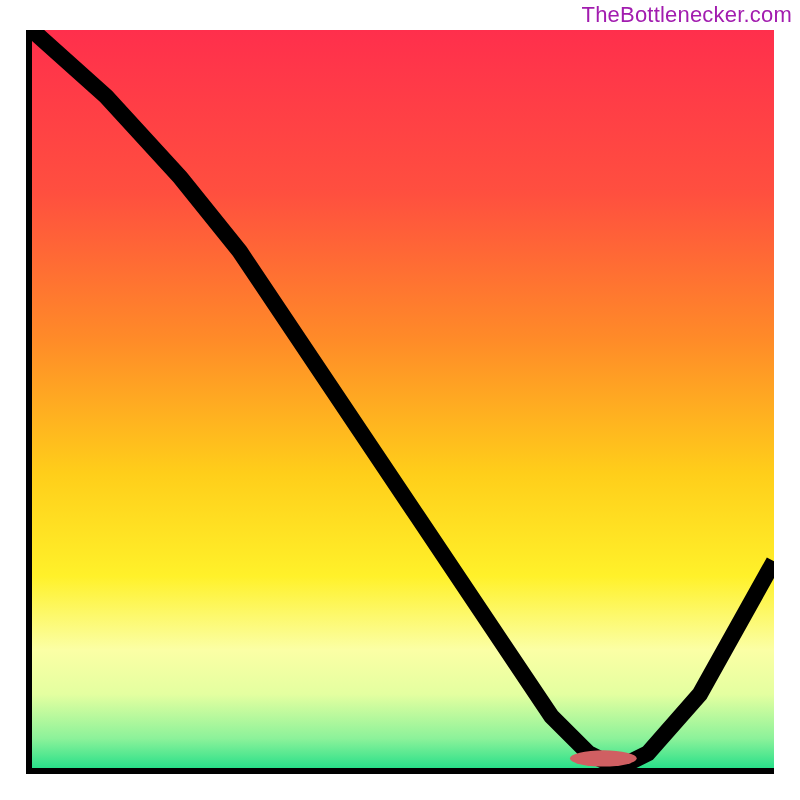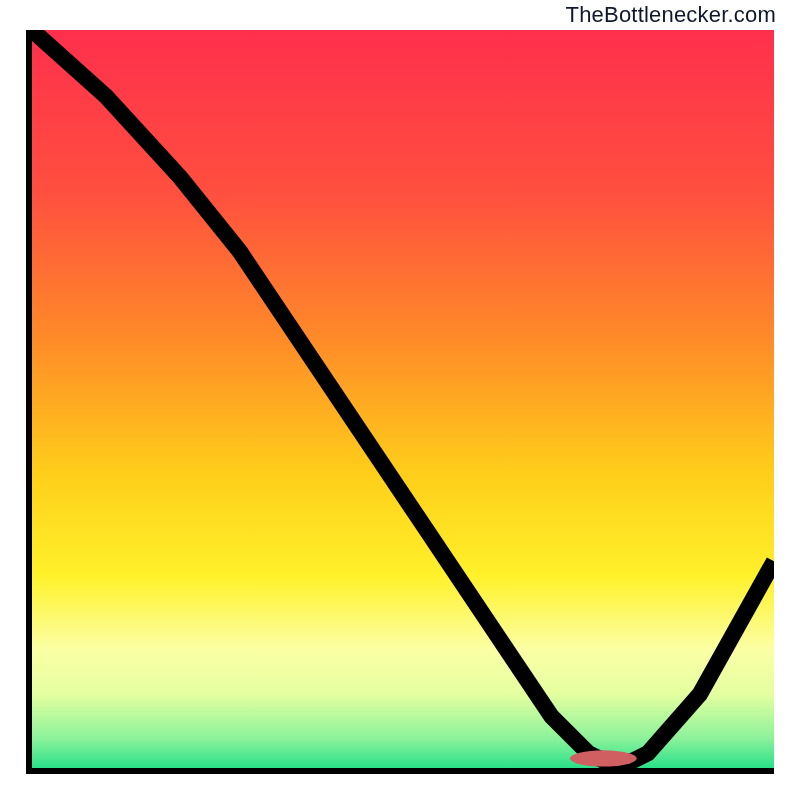--- a/index.html
+++ b/index.html
@@ -7,22 +7,22 @@
     padding: 0;
     width: 800px;
     height: 800px;
     background: #ffffff;
     font-family: Arial, Helvetica, sans-serif;
     overflow: hidden;
   }
   .caption {
     position: absolute;
     top: 2px;
-    right: 24px;
-    color: #0f172a;
+    right: 8px;
+    color: #a21caf;
     font-size: 22px;
     font-weight: 400;
     letter-spacing: 0.2px;
   }
   .plot-wrap {
     position: absolute;
     left: 26px;
     top: 30px;
     width: 748px;
     height: 744px;

